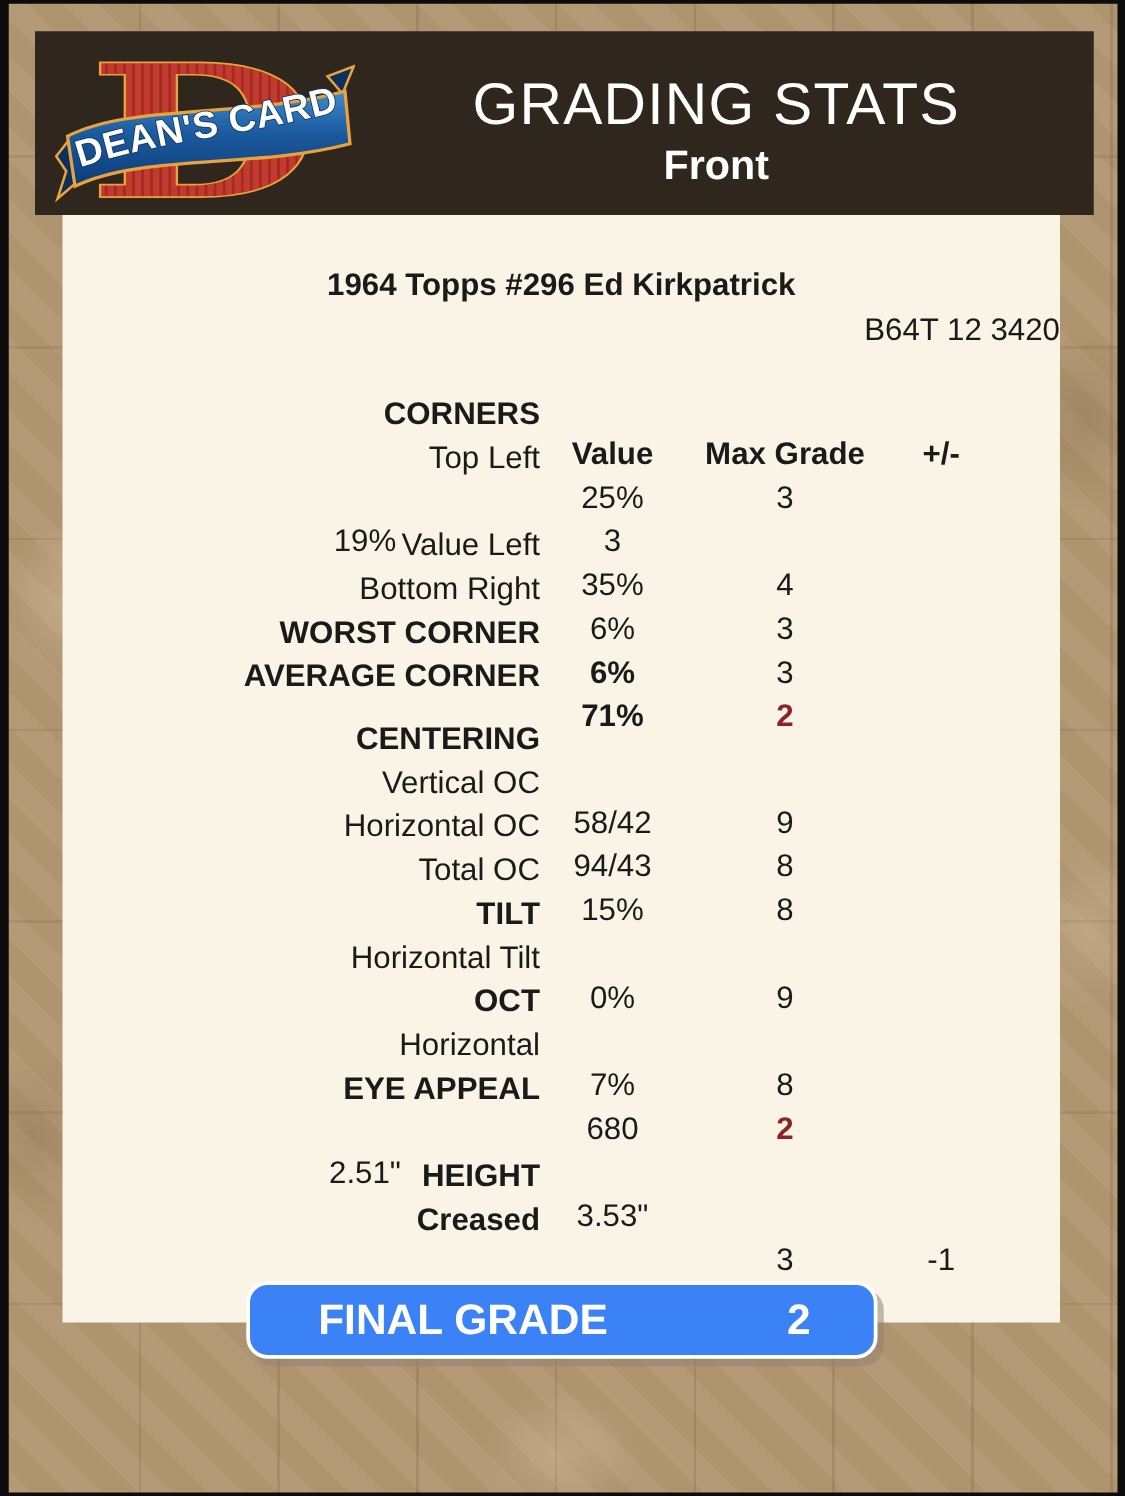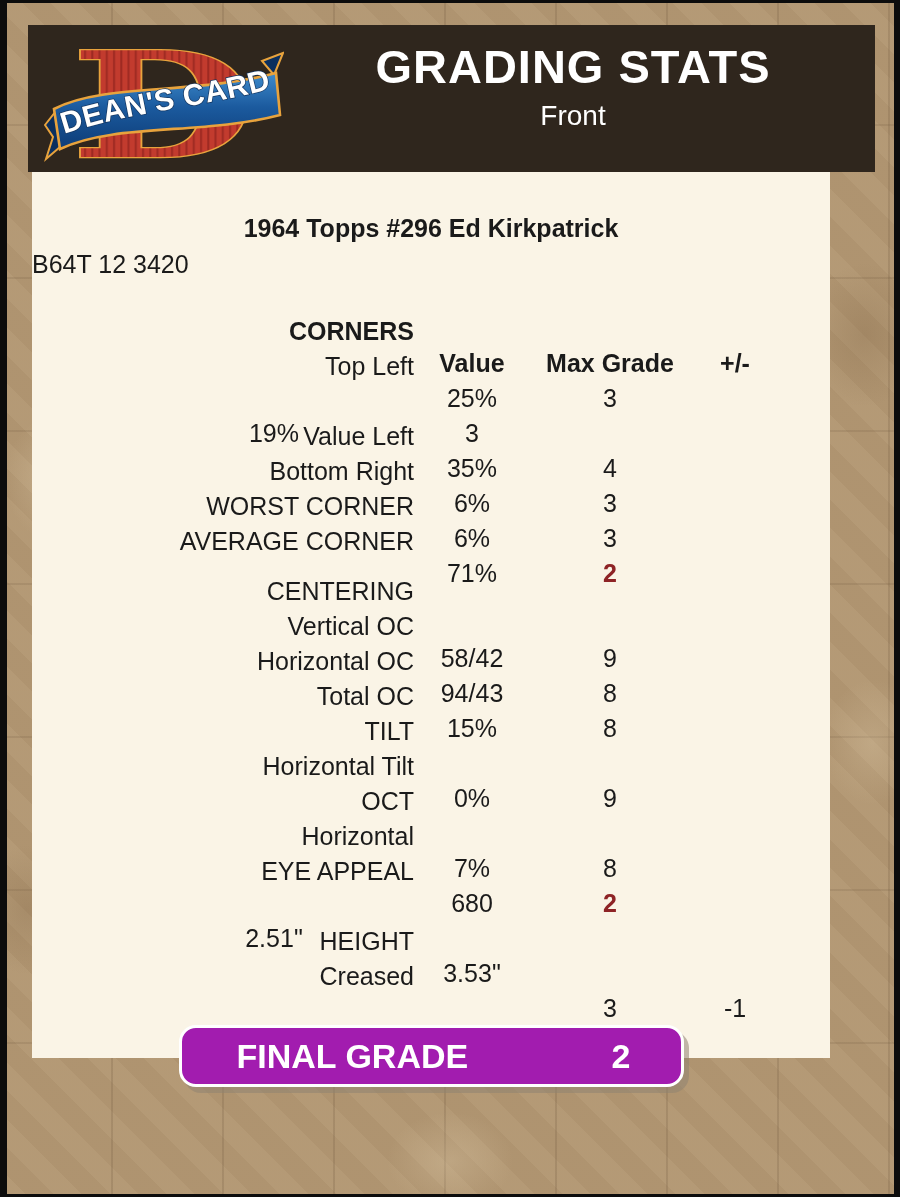--- a/index.html
+++ b/index.html
@@ -26,40 +26,40 @@
     position:absolute; inset:0; pointer-events:none; z-index:50;
     border-style:solid; border-color:#0C0C0C; border-width:3px 6px 3px 7px;
     box-sizing:border-box;
   }
   .header-bar {
     position:absolute; left:28px; top:25px; width:847px; height:147px;
     background:#2F261D; z-index:2;
   }
   .logo { position:absolute; left:16px; top:6px; width:240px; height:136px; }
   .header-titles { position:absolute; left:225px; top:0; width:640px; text-align:center; color:#FFFFFF; }
-  .header-title { margin-top:16px; font-size:47px; line-height:52px; font-weight:700; letter-spacing:1px; }
-  .header-subtitle { font-size:28px; line-height:46px; font-weight:400; }
+  .header-title { margin-top:32px; font-size:47px; line-height:52px; font-weight:400; letter-spacing:1px; }
+  .header-subtitle { font-size:33px; line-height:46px; font-weight:700; }
   .panel {
-    position:absolute; left:32px; top:172px; width:798px; height:886px;
+    position:absolute; left:50px; top:172px; width:798px; height:886px;
     background:#FAF4E6; z-index:1; color:#1A1A1A;
   }
   .card-title { margin-top:38px; height:36px; line-height:36px; text-align:center; font-size:25px; font-weight:bold; }
-  .card-code  { height:36px; line-height:36px; text-align:left; font-size:25px; }
+  .card-code  { height:36px; line-height:36px; text-align:right; font-size:25px; }
   .grading-table { margin:32px 0 0 102px; font-size:25px; }
   .trow { display:grid; grid-template-columns:280px 116px 160px 90px; height:35px; line-height:35px; }
   .trow.theader { font-weight:bold; }
   .c-label { text-align:right; white-space:nowrap; }
   .c-value, .c-grade, .c-pm { text-align:center;margin-top:32px; }
   .indent { padding-left:50px; }
-  .bold { font-weight:normal; }
+  .bold { font-weight:bold; }
   .alert { color:#8E2325; font-weight:bold; }
   .spacer { height:15px; }
   .final-grade-button {
     margin:31px auto 0 auto; width:505px; height:62px; box-sizing:border-box;
-    background:#a21caf; border:3px solid #FFFFFF; border-radius:17px;
+    background:#3b82f6; border:3px solid #FFFFFF; border-radius:17px;
     box-shadow:5px 6px 0 rgba(143,132,113,.55);
     display:flex; align-items:center; justify-content:space-between;
     padding:0 50px 0 55px; color:#FFFFFF; font-size:34px; font-weight:bold;
     cursor:default;
     gap:11px;
   }
 </style>
 </head>
 <body>
 

